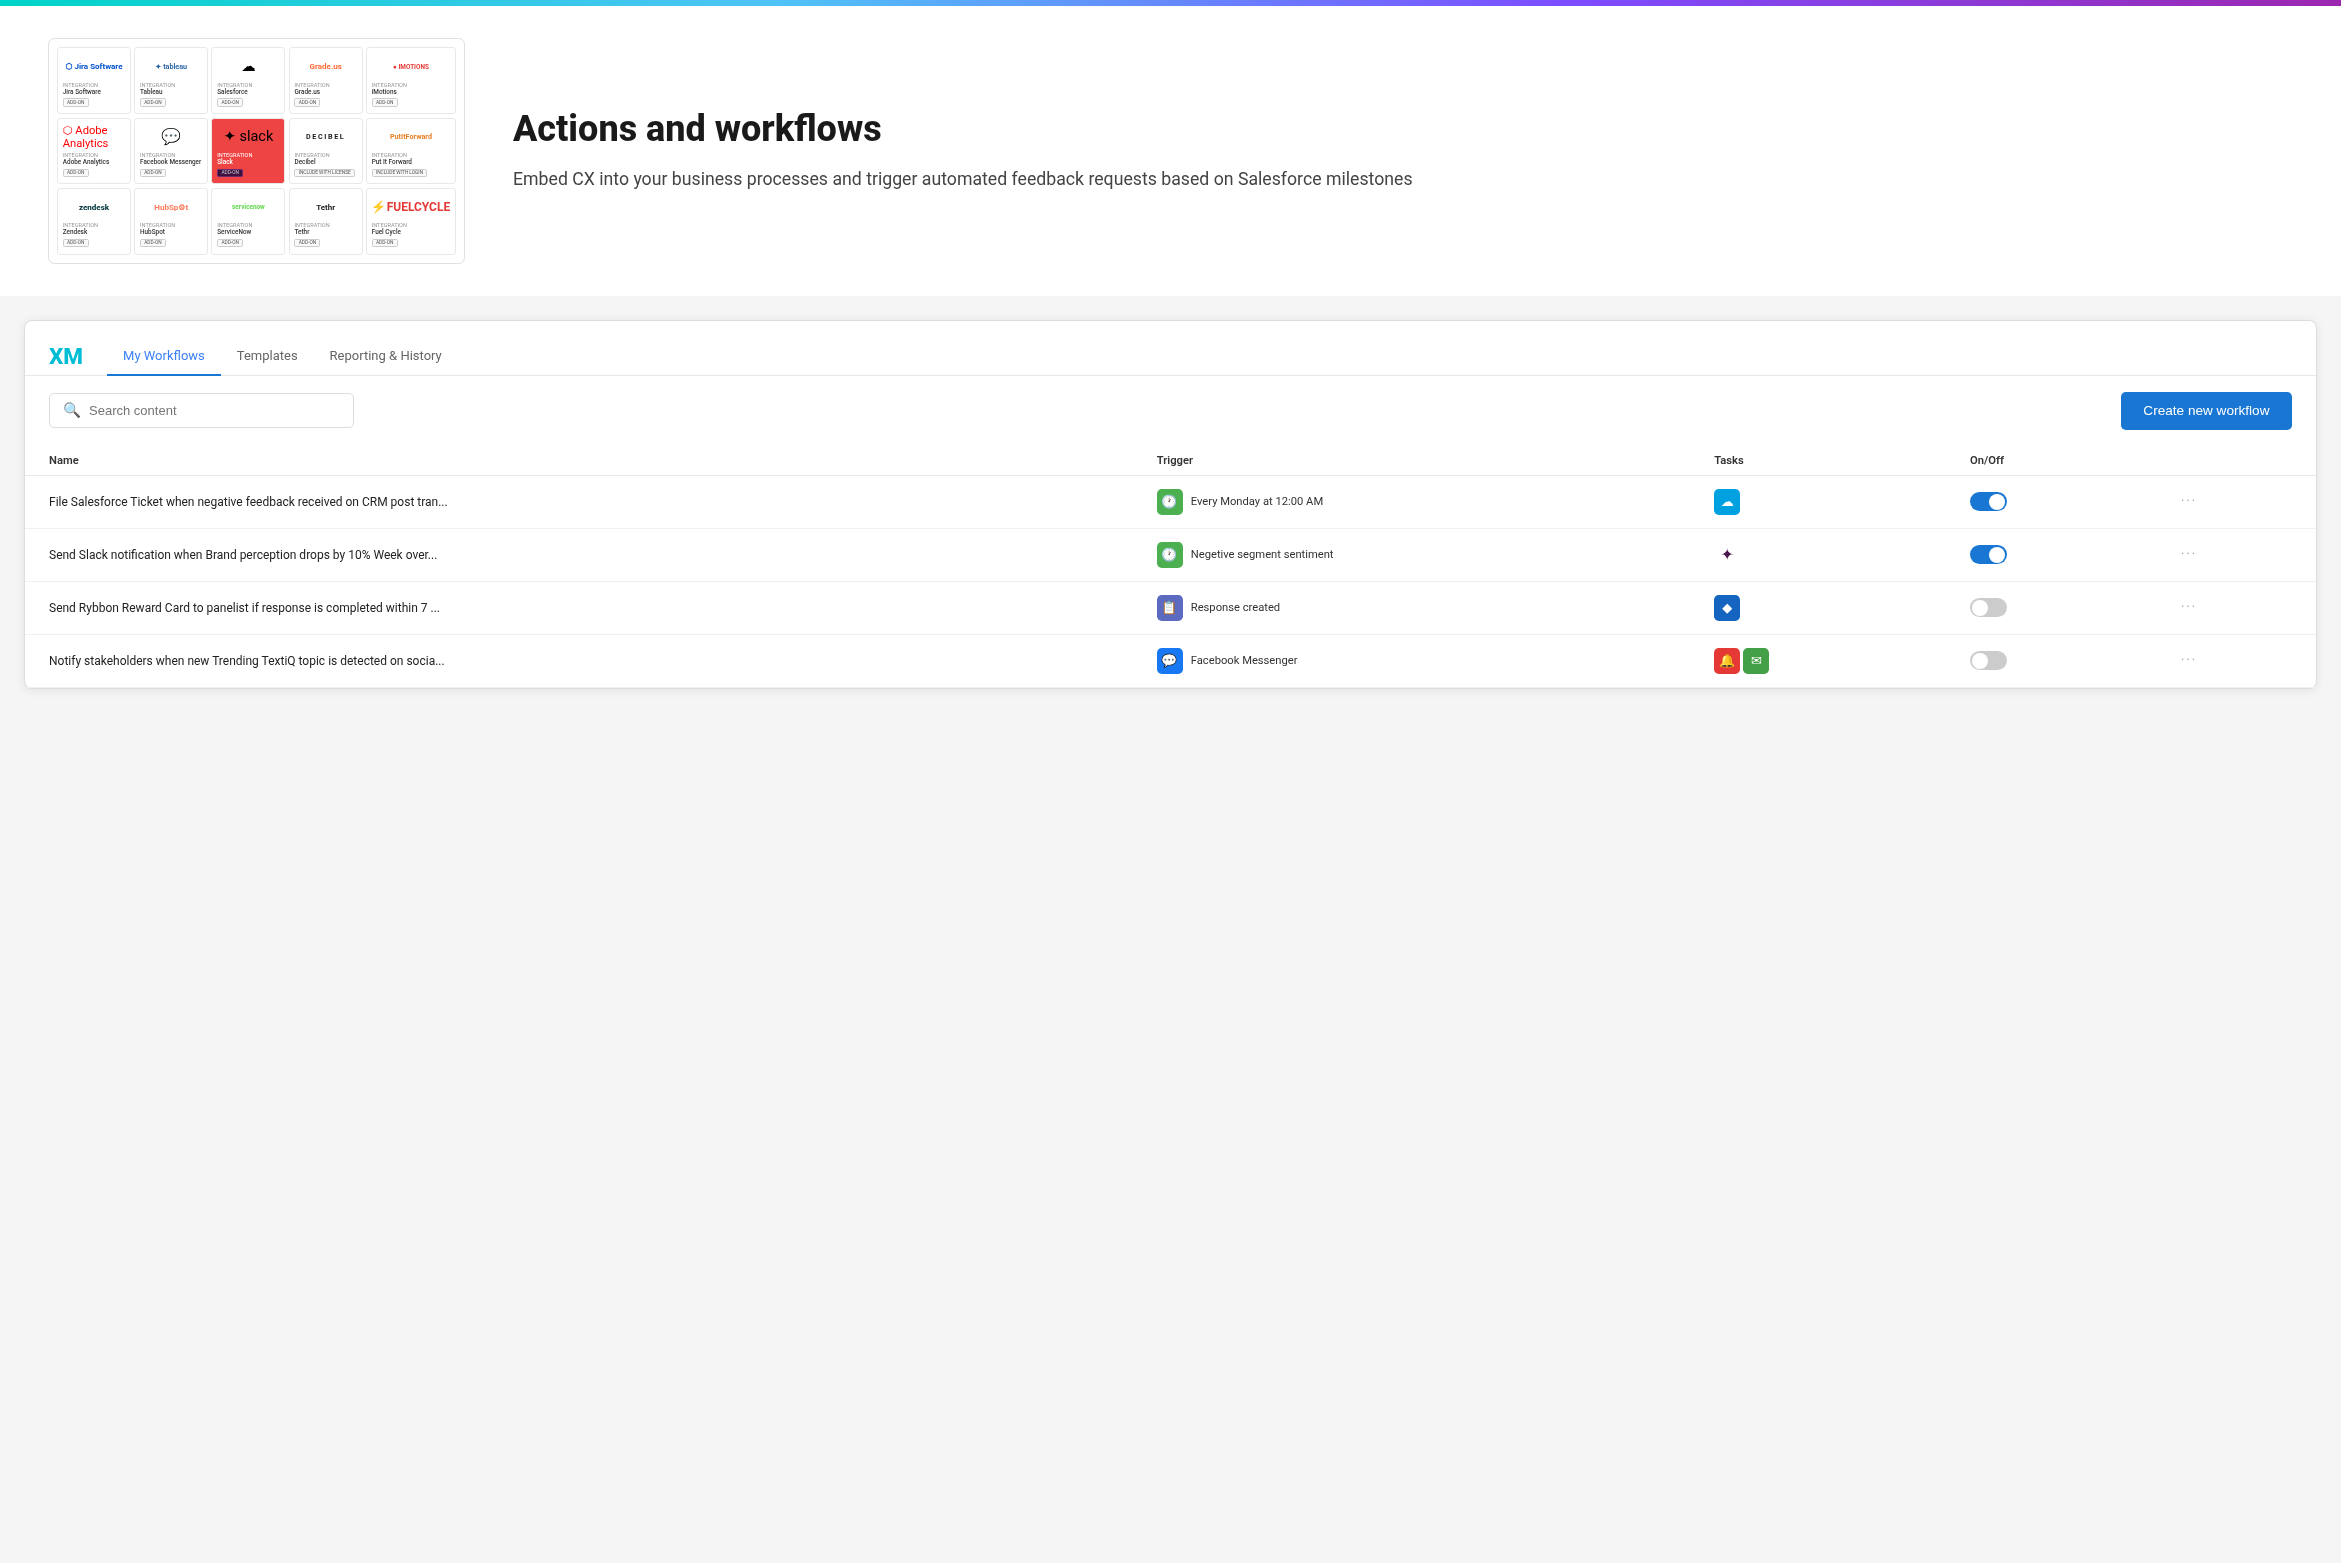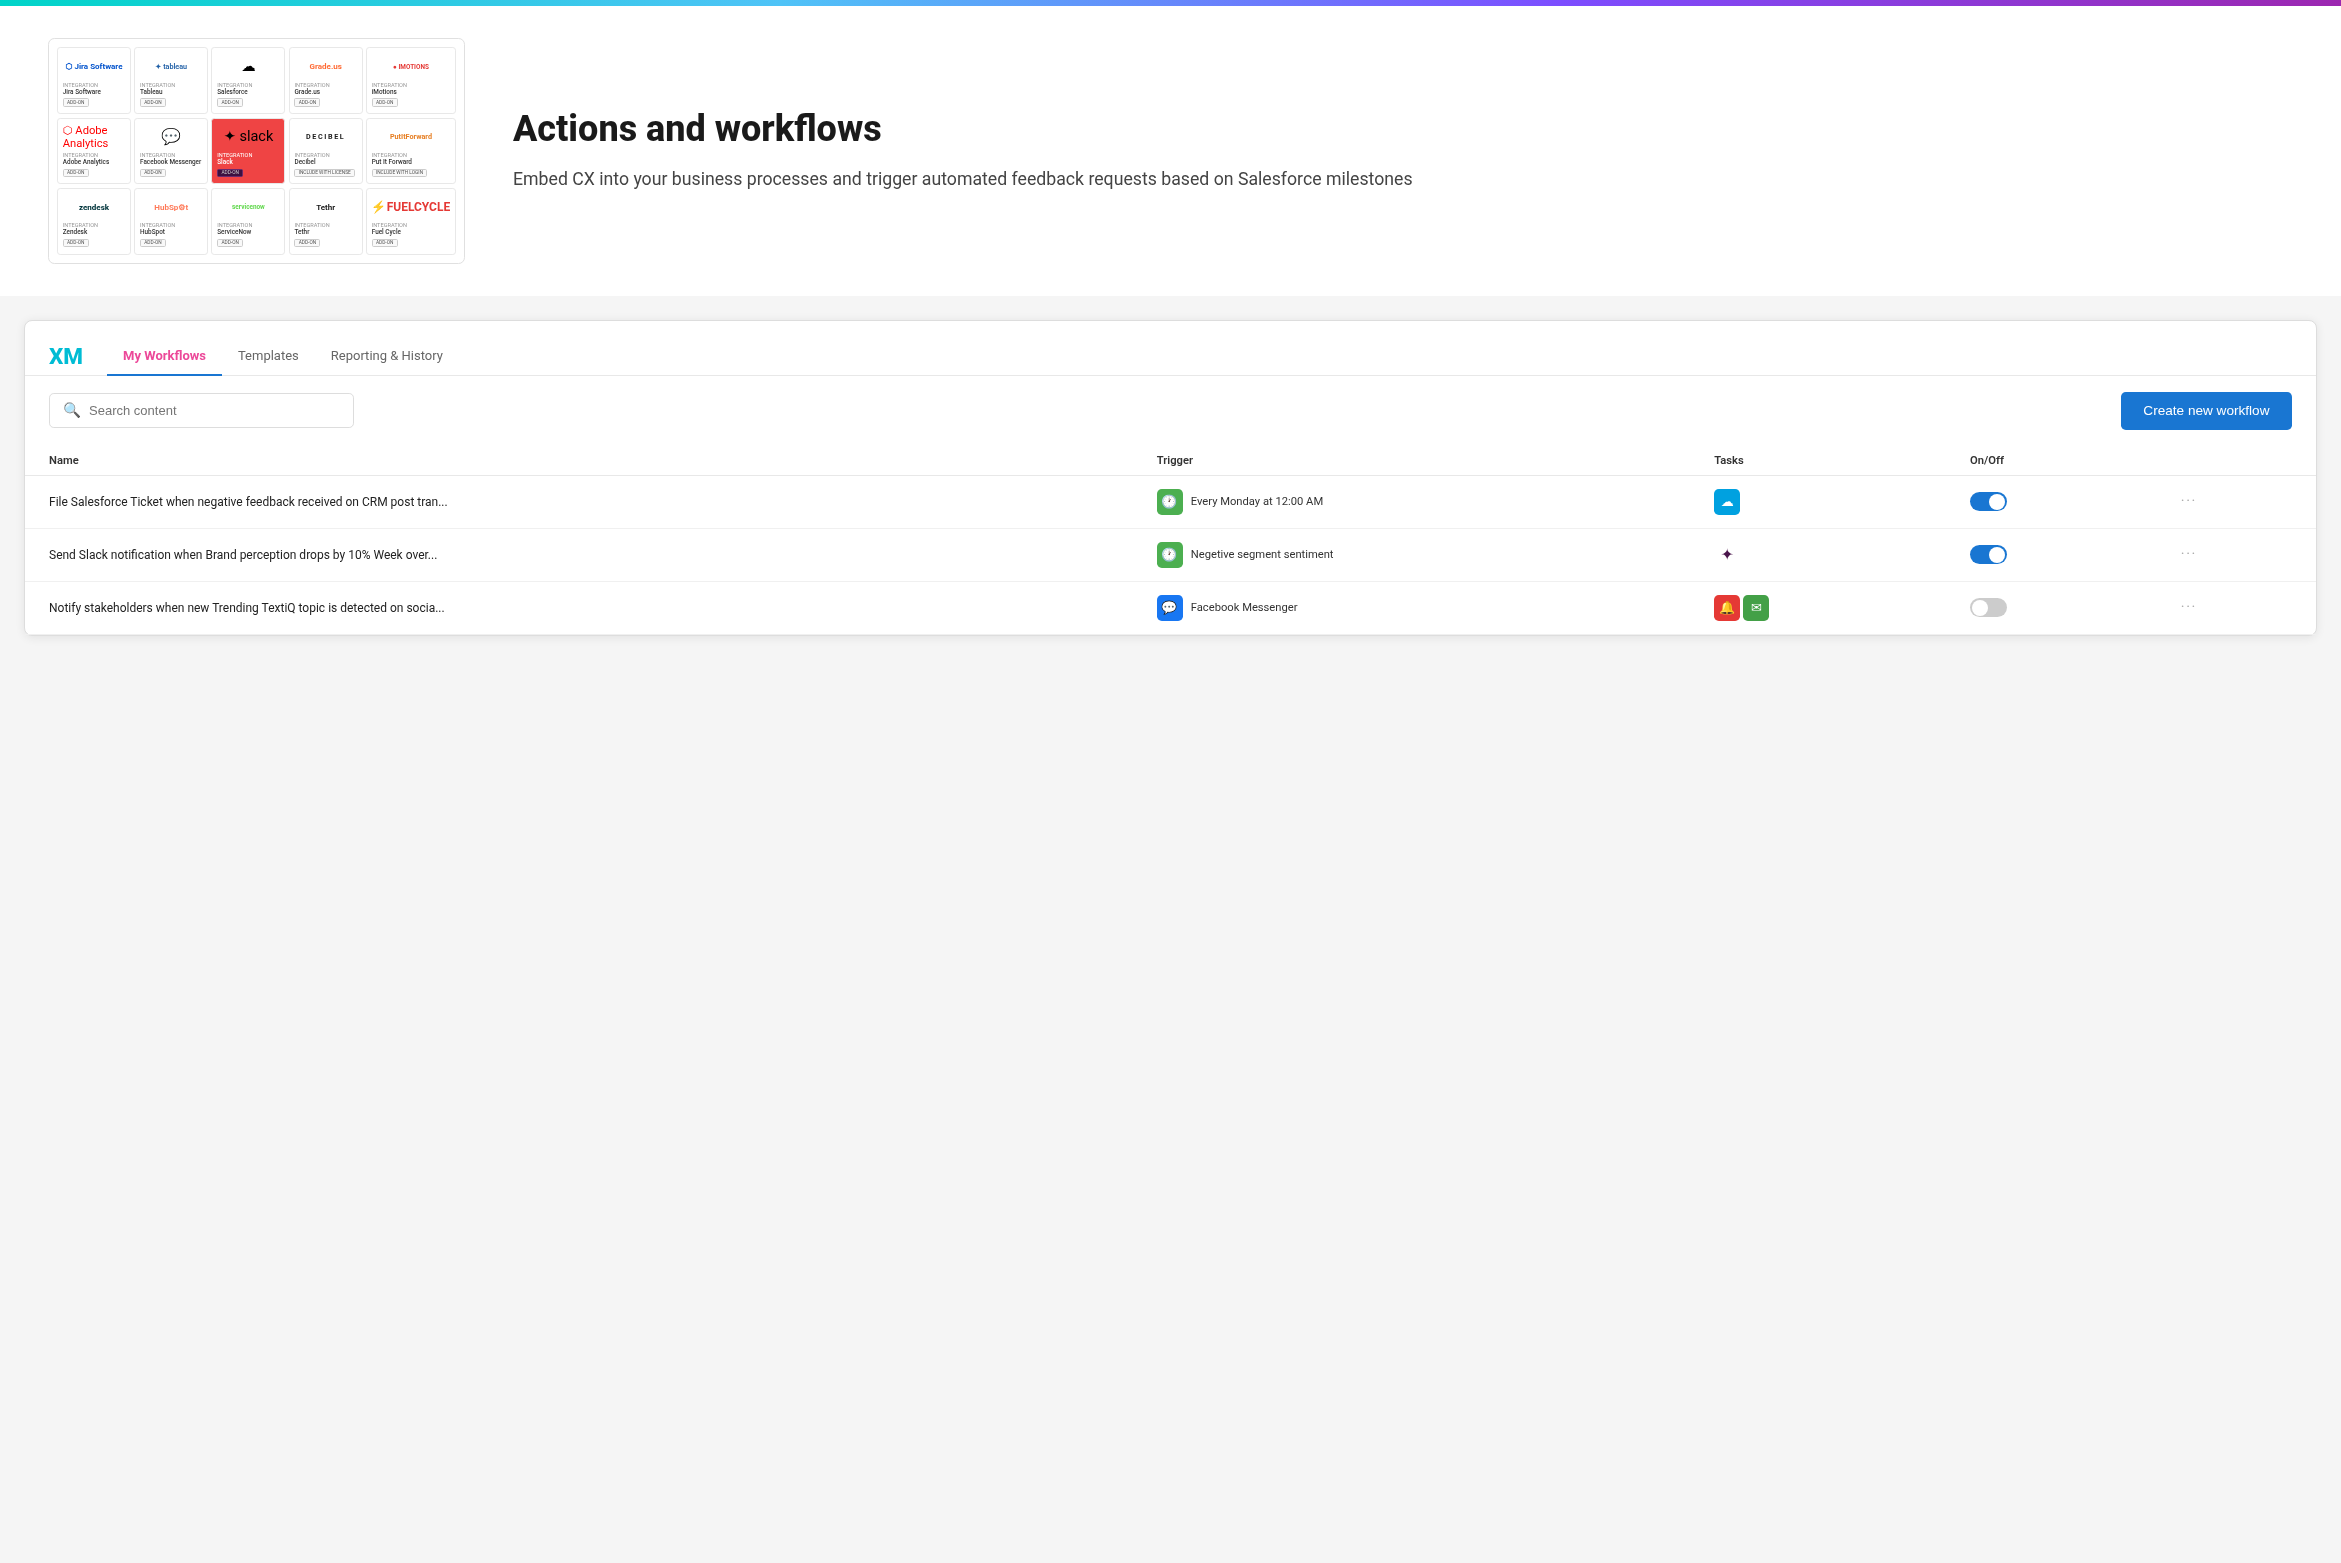--- a/index.html
+++ b/index.html
@@ -151,23 +151,23 @@
       padding: 11.2px 16px;
       font-size: 13px;
       cursor: pointer;
       color: #666;
       border-bottom: 2.4px solid transparent;
       margin-bottom: -0.8px;
       white-space: nowrap;
     }
 
     .tab.active {
-      color: #ec4899;
+      color: #3b82f6;
       border-bottom: 2.4px solid #1976d2;
-      font-weight: 700;
+      font-weight: 400;
     }
 
     
     .toolbar {
       display: flex;
       align-items: center;
       justify-content: space-between;
       padding: 16px 24px;
     }
 
@@ -538,20 +538,38 @@
           <div class="tasks-cell">
             <div class="task-icon slack-task">✦</div>
           </div>
         </td>
         <td>
             <div class="toggle on"></div>
           </td>
         <td><span class="more-icon">···</span></td>
       </tr>
 
+      <tr>
+        <td><span class="workflow-name">Send Rybbon Reward Card to panelist if response is completed within 7 ...</span></td>
+        <td>
+          <div class="trigger-cell">
+            <div class="trigger-icon blue-clipboard">📋</div>
+            <span class="trigger-text">Response created</span>
+          </div>
+        </td>
+        <td>
+          <div class="tasks-cell">
+            <div class="task-icon rybbon" style="background:#1565c0;color:white;">◆</div>
+          </div>
+        </td>
+        <td>
+            <div class="toggle off"></div>
+          </td>
+        <td><span class="more-icon">···</span></td>
+      </tr>
 
       <tr>
         <td><span class="workflow-name">Notify stakeholders when new Trending TextiQ topic is detected on socia...</span></td>
         <td>
           <div class="trigger-cell">
             <div class="trigger-icon messenger" style="background:#1877f2;color:white;">💬</div>
             <span class="trigger-text">Facebook Messenger</span>
           </div>
         </td>
         <td>

